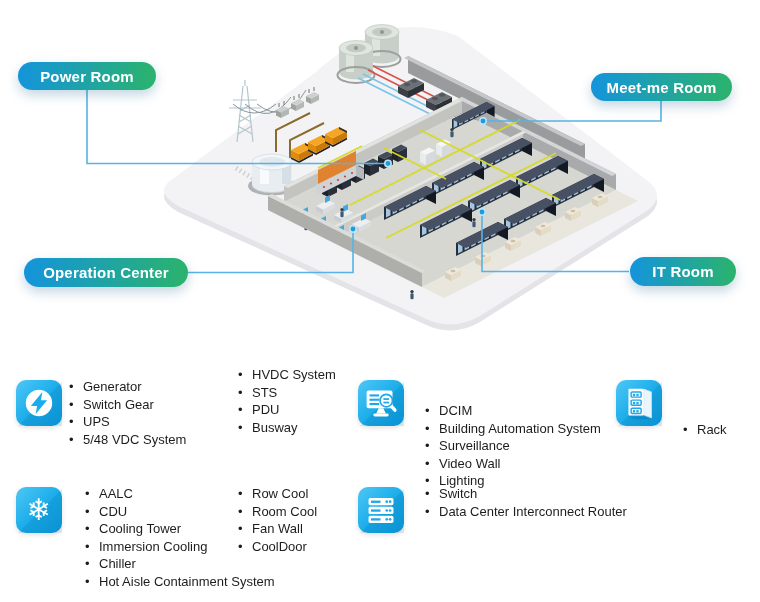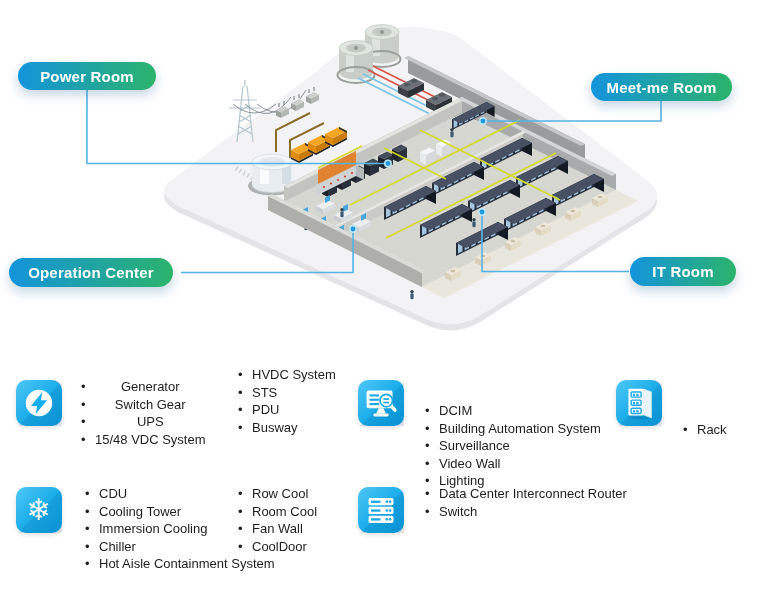--- a/index.html
+++ b/index.html
@@ -5,35 +5,35 @@
   html,body{margin:0;padding:0;background:#fff;}
   .stage{position:relative;width:760px;height:602px;background:#fff;overflow:hidden;
          font-family:"Liberation Sans",sans-serif;}
   
   .pill{position:absolute;display:flex;align-items:center;justify-content:center;
         color:#fff;font-weight:bold;font-size:15px;border-radius:16px;
         background:linear-gradient(90deg,#1494dc 0%,#2bb36c 100%);
         box-shadow:0 5px 12px rgba(20,90,140,.25);letter-spacing:.2px;}
   #pill-power{left:18px;top:62px;width:138px;height:28px;}
   #pill-meetme{left:591px;top:61px;width:141px;height:28px;margin-top:12px;}
-  #pill-operation{left:9px;top:258px;width:164px;height:29px;}
+  #pill-operation{left:24px;top:258px;width:164px;height:29px;}
   #pill-it{left:630px;top:257px;width:106px;height:29px;}
   
   .scene{position:absolute;left:0;top:0;width:760px;height:365px;}
   .overlay{position:absolute;left:0;top:0;width:760px;height:602px;pointer-events:none;}
   
   .tile{position:absolute;width:46px;height:46px;border-radius:10px;
         background:linear-gradient(135deg,#4ec7f6 0%,#18abe9 55%,#0b9de2 100%);
         box-shadow:0 2px 5px rgba(0,0,0,.12);}
   .tile svg{position:absolute;left:0;top:0;}
   .llist{position:absolute;margin:0;padding:0;list-style:none;}
   .llist li{position:relative;padding-left:15px;font-size:13px;line-height:17.6px;
             color:#1d1d1d;white-space:nowrap;}
   .llist li::before{content:"•";position:absolute;left:1px;top:0;color:#1d1d1d;}
-  #tile-power{left:16px;top:380px;} #list-power-1{left:80px;top:378px;text-align:center;} #list-power-2{left:237px;top:366px;}
+  #tile-power{left:16px;top:380px;} #list-power-1{left:68px;top:378px;} #list-power-2{left:237px;top:366px;}
   #tile-mgmt{left:358px;top:380px;} #list-mgmt{left:424px;top:378px;margin-top:24px;}
   #tile-rack{left:616px;top:380px;} #list-rack{left:682px;top:378px;margin-top:43px;}
   #tile-cool{left:16px;top:487px;} #list-cool-1{left:84px;top:485px;} #list-cool-2{left:237px;top:485px;}
   #tile-net{left:358px;top:487px;} #list-net{left:424px;top:485px;}
 </style>
 </head>
 <body>
 
 <div class="stage">
 
@@ -283,21 +283,21 @@
     <svg width="46" height="46" viewBox="0 0 48 48">
       <path d="M48,2 L48,48 L2,48 Z" fill="rgba(0,60,110,0.10)"></path>
       <circle cx="24" cy="24" r="13.8" fill="#ffffff"></circle>
       <path d="M27.5,12.5 L15.5,27 L22,27 L20.5,35.5 L32.5,21 L26,21 Z" fill="#16aeef"></path>
     </svg>
   </div>
   <ul class="llist" id="list-power-1">
       <li>Generator</li>
       <li>Switch Gear</li>
       <li>UPS</li>
-      <li>15/48 VDC System</li>
+      <li>5/48 VDC System</li>
     </ul>
   <ul class="llist" id="list-power-2">
       <li>HVDC System</li>
       <li>STS</li>
       <li>PDU</li>
       <li>Busway</li>
     </ul>
 
   <div class="tile" id="tile-mgmt">
     <svg width="46" height="46" viewBox="0 0 48 48">
@@ -347,20 +347,21 @@
       <li>Rack</li>
     </ul>
 
   <div class="tile" id="tile-cool">
     <svg width="46" height="46" viewBox="0 0 48 48">
       <path d="M48,2 L48,48 L2,48 Z" fill="rgba(0,60,110,0.10)"></path>
       <text x="24" y="34.5" text-anchor="middle" font-size="31" fill="#ffffff" font-family="DejaVu Sans, sans-serif">❄</text>
     </svg>
   </div>
   <ul class="llist" id="list-cool-1">
+      <li>AALC</li>
       <li>CDU</li>
       <li>Cooling Tower</li>
       <li>Immersion Cooling</li>
       <li>Chiller</li>
       <li>Hot Aisle Containment System</li>
     </ul>
   <ul class="llist" id="list-cool-2">
       <li>Row Cool</li>
       <li>Room Cool</li>
       <li>Fan Wall</li>
@@ -380,17 +381,17 @@
         <circle cx="30" cy="24.5" r="1.4" fill="#1ca9ea"></circle>
           <circle cx="33.5" cy="24.5" r="1.4" fill="#1ca9ea"></circle>
         <rect x="11" y="29.9" width="26" height="7.6" rx="1.8" fill="#ffffff"></rect>
         <rect x="13.5" y="32.6" width="10" height="2.4" fill="#1ca9ea"></rect>
         <circle cx="30" cy="33.7" r="1.4" fill="#1ca9ea"></circle>
           <circle cx="33.5" cy="33.7" r="1.4" fill="#1ca9ea"></circle>
       </g>
     </svg>
   </div>
   <ul class="llist" id="list-net">
+      <li>Switch</li>
       <li>Data Center Interconnect Router</li>
-      <li>Switch</li>
     </ul>
 
 </div>
 
 </body></html>

